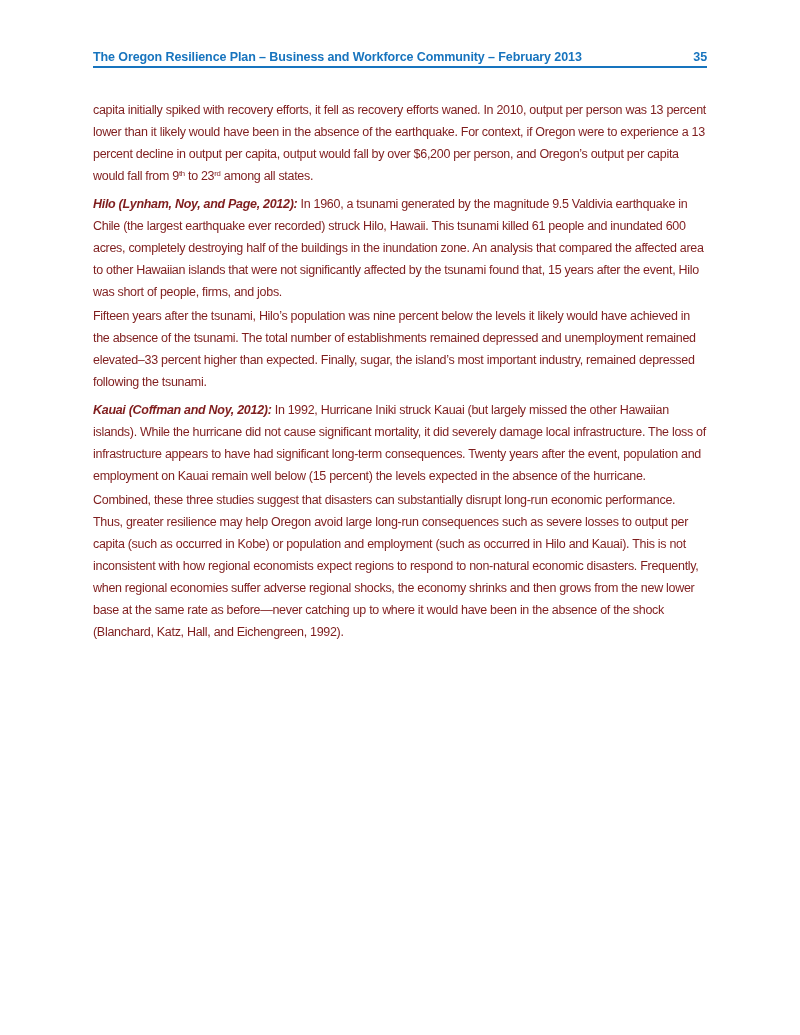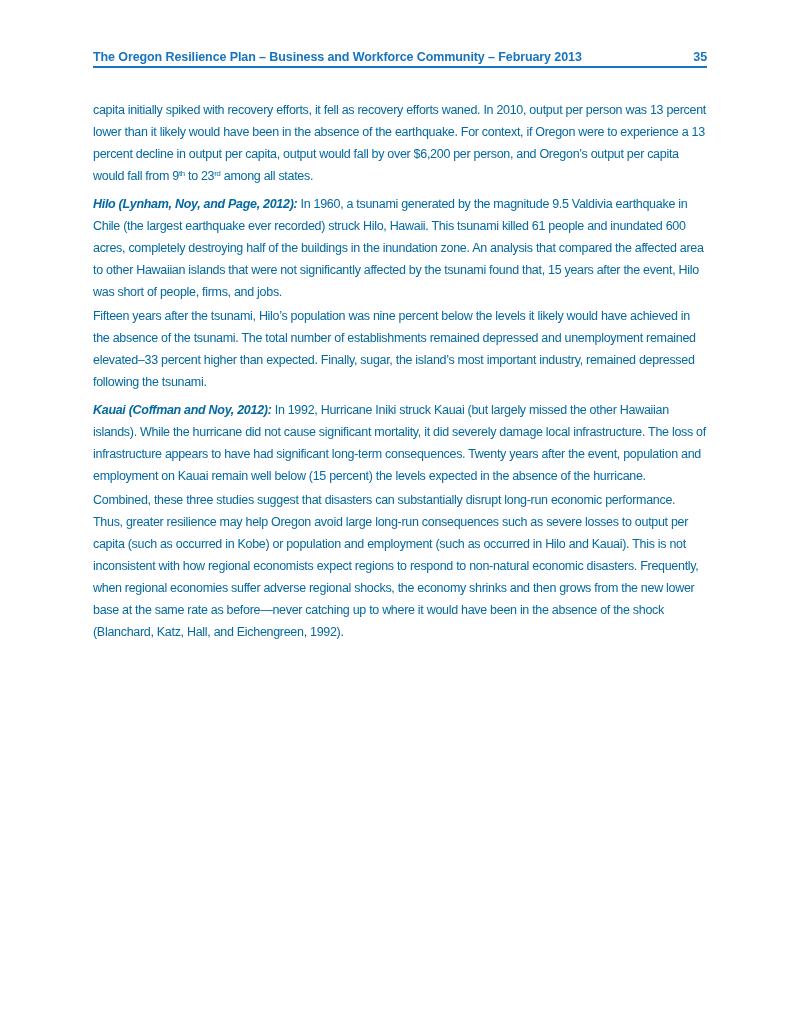--- a/index.html
+++ b/index.html
@@ -27,21 +27,21 @@
     color: var(--accent, #1774be);
     font-size: 12.5px;
     font-weight: bold;
     letter-spacing: -0.1px;
   }
   .doc-header .hdr-title { white-space: nowrap; }
   .doc-body {
     margin-top: 31px;
     font-size: 12.5px;
     line-height: 22px;
-    color: #0369a1;
+    color: #7f1d1d;
     letter-spacing: -0.3px;
   }
   .doc-body p { margin: 0 0 6px 0; }
   .doc-body p.tight { margin-bottom: 2px; }
   .lead {
     font-weight: bold;
     font-style: italic;
     margin-top: 48px;
   }
   sup.ordinal {

